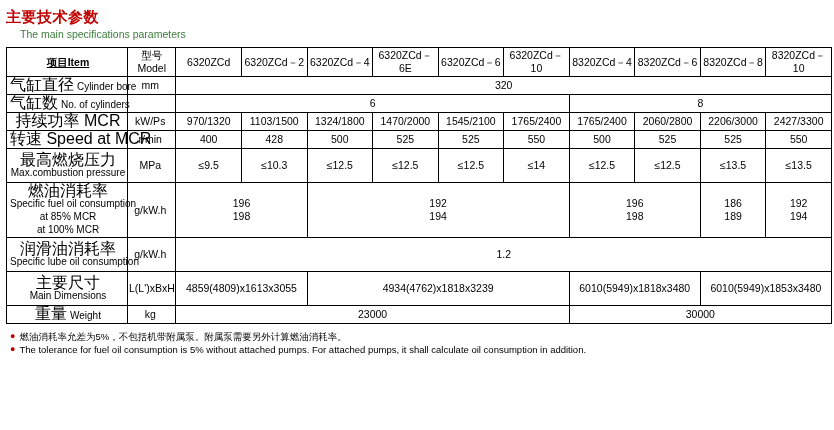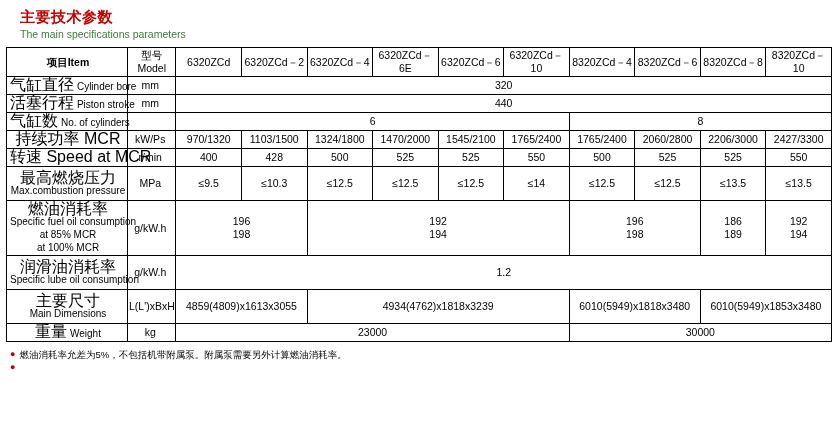--- a/index.html
+++ b/index.html
@@ -19,21 +19,21 @@
     width: 834px;
     height: 430px;
     box-sizing: border-box;
     padding: 6px 4px 0 4px;
   }
   .title-zh {
     font-size: 15px;
     font-weight: bold;
     color: #c00000;
     letter-spacing: 0.5px;
-    margin: 2px 0 0 16px;
+    margin: 2px 0 0 2px;
     line-height: 18px;
   }
   .title-en {
     font-size: 10.5px;
     color: #3c7d3c;
     margin: 2px 0 6px 16px;
     line-height: 13px;
   }
   table.spec {
     border-collapse: collapse;
@@ -57,21 +57,21 @@
   }
   .lab .cn { font-size: 16px; }
   .lab .en { font-size: 10px; }
   .unit {
     text-align: right;
     padding-right: 4px !important;
     font-size: 10px;
     white-space: nowrap;
   }
   .hdr td { font-weight: bold; font-size: 10.5px; padding: 3px 1px; }
-  .hdr .lab { font-weight: bold; }
+  .hdr .lab { font-weight: bold; text-decoration: underline; }
   .stack { display: block; }
   .multi { line-height: 12.5px; }
   .tall { height: 34px; }
   .tall3 { height: 46px; }
   .notes {
     margin: 6px 0 0 6px;
     font-size: 9.5px;
     line-height: 13px;
   }
   .notes div { display: flex; align-items: flex-start; }
@@ -126,28 +126,20 @@
 
       <tr>
         <td class="lab">
           <span class="cn">气缸直径</span>
           <span class="en">Cylinder bore</span>
         </td>
         <td class="unit">mm</td>
         <td colspan="10">320</td>
       </tr>
 
-      <tr>
-        <td class="lab">
-          <span class="cn">活塞行程</span>
-          <span class="en">Piston stroke</span>
-        </td>
-        <td class="unit">mm</td>
-        <td colspan="10">440</td>
-      </tr>
 
       <tr>
         <td class="lab">
           <span class="cn">气缸数</span>
           <span class="en">No. of cylinders</span>
         </td>
         <td class="unit"></td>
         <td colspan="6">6</td>
         <td colspan="4">8</td>
       </tr>
@@ -268,16 +260,17 @@
     </tbody>
   </table>
 
   <div class="notes">
     <div>
       <span class="bullet">●</span>
       <span>燃油消耗率允差为5%，不包括机带附属泵。附属泵需要另外计算燃油消耗率。</span>
     </div>
     <div>
       <span class="bullet">●</span>
+      <span>The tolerance for fuel oil consumption is 5% without attached pumps. For attached pumps, it shall calculate oil consumption in addition.</span>
     </div>
   </div>
 
 </div>
 
 </body></html>

